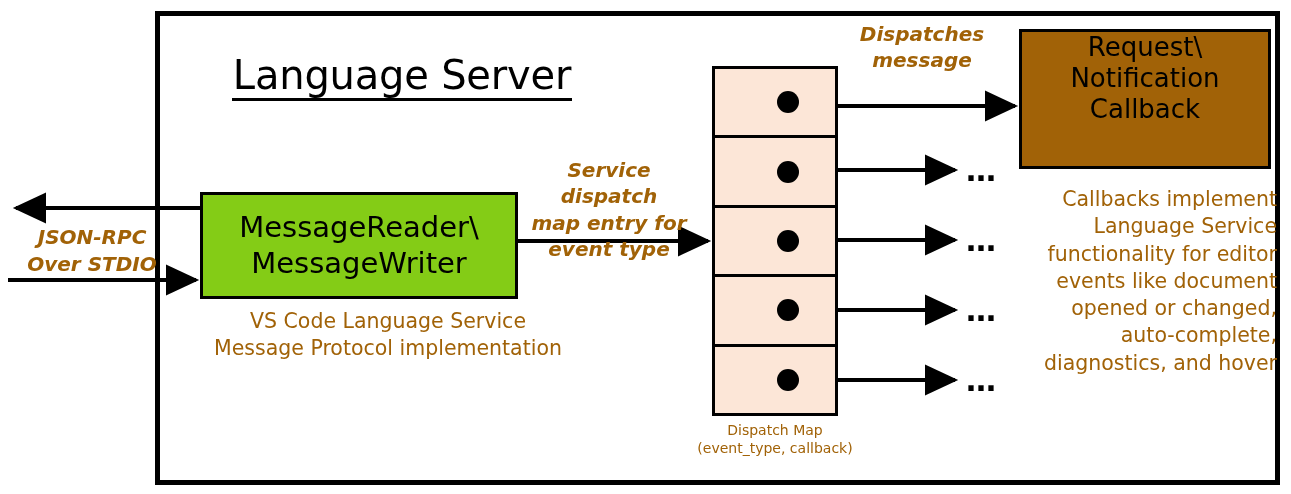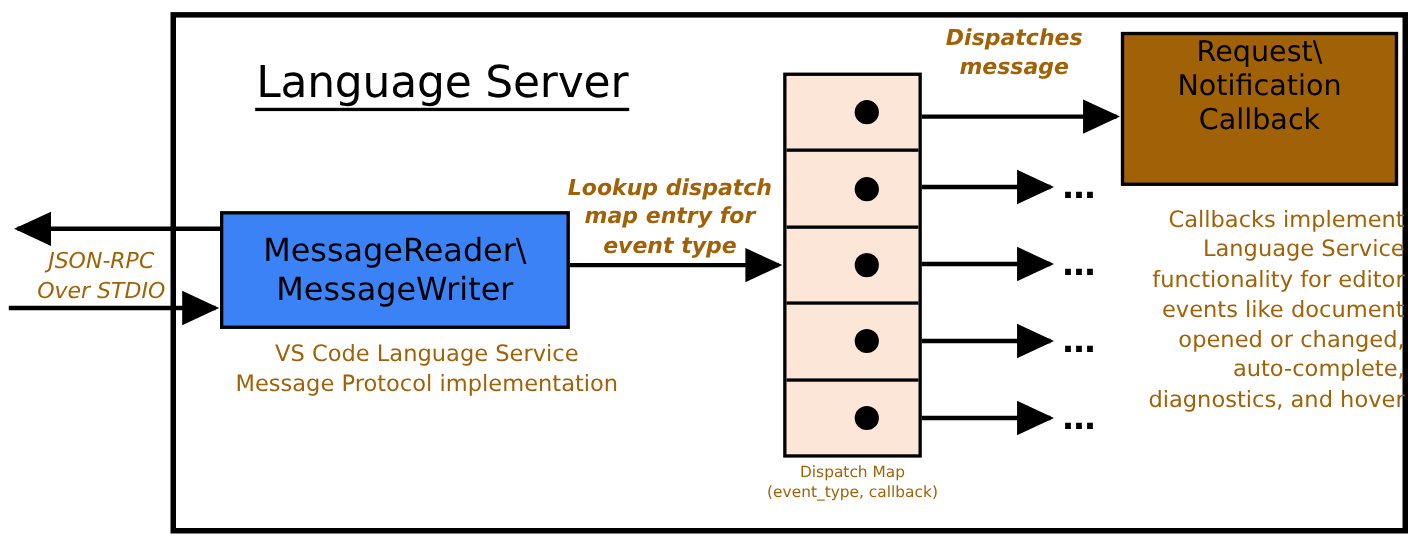--- a/index.html
+++ b/index.html
@@ -49,21 +49,21 @@
     padding-bottom: 1px;
     line-height: 1.08;
   }
   
   #reader-box {
     position: absolute;
     left: 200px; top: 192px;
     width: 318px; height: 107px;
     border: 3px solid #000;
     box-sizing: border-box;
-    background: #3b82f6;
+    background: #84cc16;
     display: flex;
     align-items: center;
     justify-content: center;
   }
   #reader-box .inner {
     font-size: 29px;
     text-align: center;
     line-height: 1.22;
     white-space: pre-line;
   }
@@ -73,21 +73,21 @@
     font-size: 20.5px;
     line-height: 1.3;
     margin-left: 28px;
   }
   
   #jsonrpc-label {
     left: 22px; top: 224px;
     width: 140px;
     font-size: 20px;
     font-style: italic;
-    font-weight: 400;
+    font-weight: 700;
     line-height: 1.35;
   }
   
   #lookup-label {
     left: 516px; top: 157px;
     width: 186px;
     font-size: 20px;
     font-style: italic;
     font-weight: 600;
     line-height: 1.32;
@@ -215,21 +215,21 @@
 <div class="lbl" id="jsonrpc-label">JSON-RPC
 Over STDIO</div>
 
 <div id="reader-box">
   <div class="inner">MessageReader\
 MessageWriter</div>
 </div>
 <div class="lbl" id="reader-caption">VS Code Language Service
 Message Protocol implementation</div>
 
-<div class="lbl" id="lookup-label">Lookup dispatch
+<div class="lbl" id="lookup-label">Service dispatch
 map entry for
 event type</div>
 
 <div id="dispatch-map">
   <div class="cell">
     <span class="dot"></span>
   </div>
   <div class="cell">
     <span class="dot"></span>
   </div>

